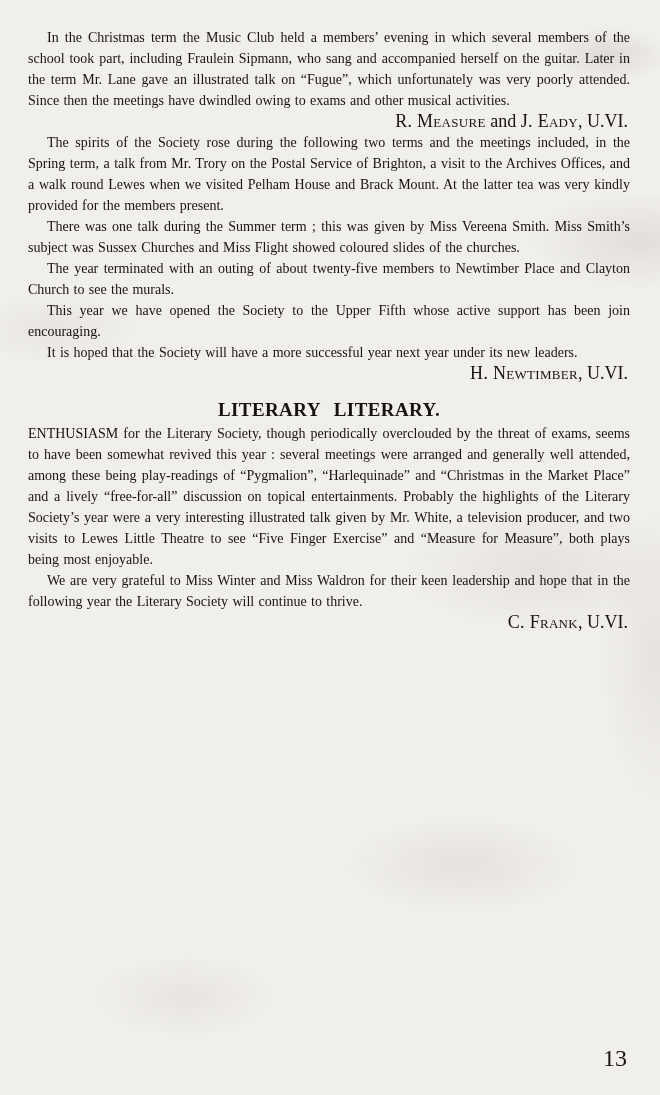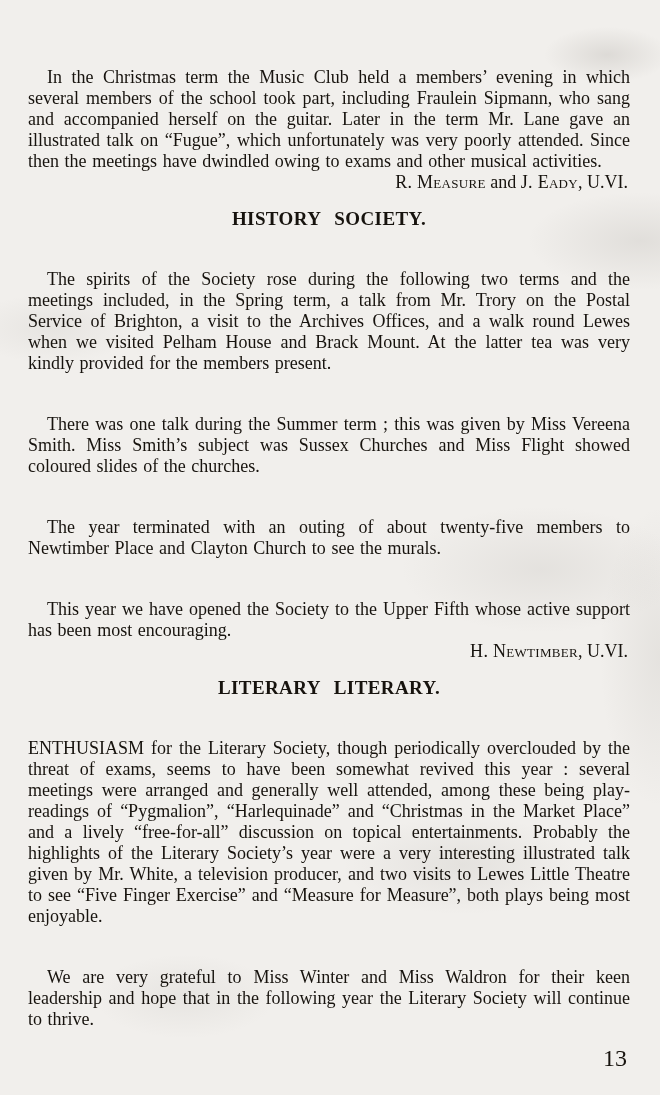--- a/index.html
+++ b/index.html
@@ -26,26 +26,25 @@
   }
 
   .page {
     position: relative;
     width: 660px;
     height: 1095px;
     padding: 27px 30px 0 28px;
   }
 
   .para {
-    font-size: 18px;
+    font-size: 14px;
     line-height: 21px;
     text-align: justify;
     word-spacing: 0.06em;
     hyphens: none;
-    margin-top: 40px;
   }
 
   .para.indent { text-indent: 19px; }
 
   .signature {
     font-size: 18px;
     line-height: 21px;
     text-align: right;
     padding-right: 2px;
   }
@@ -75,29 +74,30 @@
 <body style="background-color: rgb(241, 239, 236); color: rgb(23, 19, 14);">
 
 <div class="page">
 
   <section>
     <p class="para indent">In the Christmas term the Music Club held a members’ evening in which several members of the school took part, including Fraulein Sipmann, who sang and accompanied herself on the guitar.  Later in the term Mr. Lane gave an illustrated talk on “Fugue”, which unfortunately was very poorly attended.  Since then the meetings have dwindled owing to exams and other musical activities.</p>
     <p class="signature"><span class="sc">R. Measure</span><span> and </span><span class="sc">J. Eady</span><span>, U.VI.</span></p>
   </section>
 
   <section>
-    <h2 class="heading">HISTORY SOCIETY.</h2>
     <p class="para indent">The spirits of the Society rose during the following two terms and the meetings included, in the Spring term, a talk from Mr. Trory on the Postal Service of Brighton, a visit to the Archives Offices, and a walk round Lewes when we visited Pelham House and Brack Mount. At the latter tea was very kindly provided for the members present.</p>
     <p class="para indent">There was one talk during the Summer term ;  this was given by Miss Vereena Smith.  Miss Smith’s subject was Sussex Churches and Miss Flight showed coloured slides of the churches.</p>
     <p class="para indent">The year terminated with an outing of about twenty-five members to Newtimber Place and Clayton Church to see the murals.</p>
-    <p class="para indent">This year we have opened the Society to the Upper Fifth whose active support has been most encouraging.</p>
+    <p class="para indent">This year we have opened the Society to the Upper Fifth whose active support has been join encouraging.</p>
+    <p class="para indent">It is hoped that the Society will have a more successful year next year under its new leaders.</p>
     <p class="signature"><span class="sc">H. Newtimber</span><span>, U.VI.</span></p>
   </section>
 
   <section>
     <h2 class="heading">LITERARY LITERARY.</h2>
     <p class="para">ENTHUSIASM for the Literary Society, though periodically overclouded by the threat of exams, seems to have been somewhat revived this year :  several meetings were arranged and generally well attended, among these being play-readings of “Pygmalion”, “Harlequinade” and “Christmas in the Market Place” and a lively “free-for-all” discussion on topical entertainments.  Probably the highlights of the Literary Society’s year were a very interesting illustrated talk given by Mr. White, a television producer, and two visits to Lewes Little Theatre to see “Five Finger Exercise” and “Measure for Measure”, both plays being most enjoyable.</p>
     <p class="para indent">We are very grateful to Miss Winter and Miss Waldron for their keen leadership and hope that in the following year the Literary Society will continue to thrive.</p>
+    <p class="signature"><span class="sc">C. Frank</span><span>, U.VI.</span></p>
   </section>
 
   <div class="page-number">13</div>
 
 </div>
 
 </body></html>

